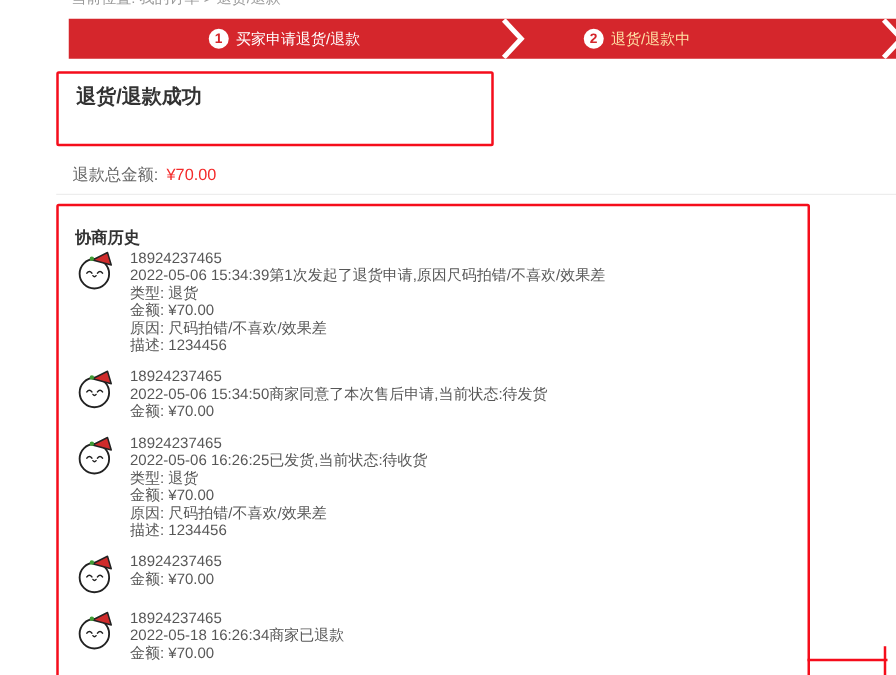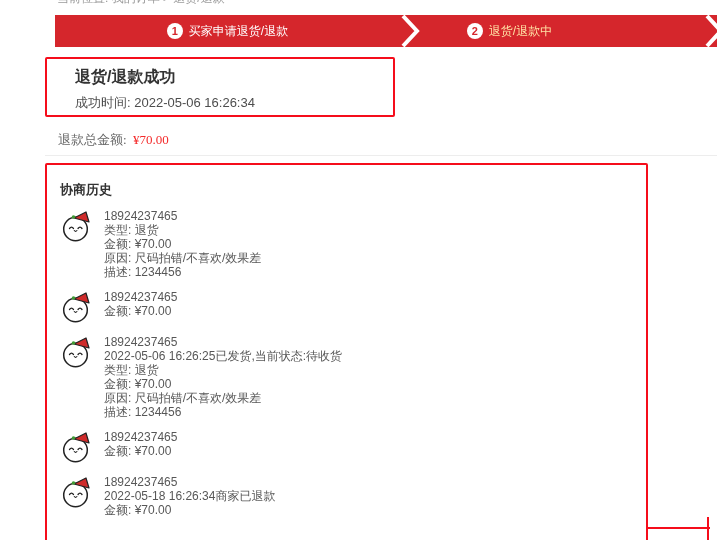--- a/index.html
+++ b/index.html
@@ -26,42 +26,42 @@
   }
   .step-label { font-size:12px; color:var(--step_text,#ffffff); white-space:nowrap; }
   .step-2 .step-label { color:var(--step_active_text,#ffe2a6); }
   .chev { position:absolute; top:0; }
   .chev-1 { left:344px; }
   .chev-2 { left:648px; }
 
   
   .status-box {
     position:absolute; left:45px; top:57px; width:350px; height:60px;
-    border:2px solid var(--annotation_red,#f50d1b); border-radius:2px; padding:8px 28px;
+    border:2px solid var(--annotation_red,#f50d1b); border-radius:2px; padding:8px 14px;
   }
   .status-title { font-size:16px; font-weight:700; color:#333333; }
   .status-time { margin-top:6px; font-size:13px; color:#4d4d4d; }
 
   
-  .refund-total { position:absolute; left:58px; top:131px; font-size:13px; color:#666666;font-family:Liberation Serif, serif; }
+  .refund-total { position:absolute; left:58px; top:131px; font-size:13px; color:#666666; }
   .refund-amount { color:var(--price_red,#f42a2a); margin-left:3px; }
 
   .divider { position:absolute; left:45px; top:155px; width:672px; height:0; border-top:1px solid #ededed; }
 
   
   .history-box {
     position:absolute; left:45px; top:163px; width:603px; height:432px;
     border:2px solid var(--annotation_red,#f50d1b); border-radius:2px;
     padding:16px 8px 0 13px; overflow:hidden;
   }
   .annotation-tail-h { position:absolute; left:646px; top:527px; width:64px; height:2px; background:var(--annotation_red,#f50d1b); }
   .annotation-tail-v { position:absolute; left:707px; top:517px; width:2px; height:23px; background:var(--annotation_red,#f50d1b); }
 
   .history-title { font-size:13px; font-weight:700; color:#333333; }
-  .entries { margin-top:10px; display:flex; flex-direction:column; gap:11px; }
+  .entries { margin-top:0; display:flex; flex-direction:column; gap:11px; }
   .entry { display:flex; align-items:flex-start; gap:10px; }
   .avatar { flex:0 0 auto; width:34px; height:34px; }
   .entry-lines { font-size:12px; line-height:14px; color:#575757; }
   .entry-user, .entry-line { white-space:nowrap; }
 </style>
 </head>
 <body>
 
 <div class="breadcrumb-clip">
   <div class="breadcrumb">当前位置: 我的订单 &gt; 退货/退款</div>
@@ -79,21 +79,20 @@
     <span class="step-num">2</span>
     <span class="step-label">退货/退款中</span>
   </div>
   <svg class="chev chev-2" width="24" height="32" viewBox="0 0 24 32">
     <polyline points="4,1 18,16 4,31" fill="none" stroke="#ffffff" stroke-width="4"></polyline>
   </svg>
 </div>
 
 <div class="status-box">
   <div class="status-title">退货/退款成功</div>
-  <div class="status-time">成功时间: 2022-05-06 16:26:34</div>
 </div>
 
 <div class="refund-total">
   <span>退款总金额:</span>
   <span class="refund-amount">¥70.00</span>
 </div>
 
 <div class="divider"></div>
 
 <div class="history-box">
@@ -105,40 +104,42 @@
         <circle cx="15.5" cy="20" r="11.8" fill="#ffffff" stroke="#222222" stroke-width="1.5"></circle>
         <polygon points="14,9 26,3 29,13" fill="#cf2b2b" stroke="#222222" stroke-width="1.2" stroke-linejoin="round"></polygon>
         <circle cx="13.5" cy="8" r="1.8" fill="#3f9b35"></circle>
         <path d="M9.5 19.5 Q11.5 16.8 13.5 19.5" stroke="#222222" stroke-width="1.3" fill="none" stroke-linecap="round"></path>
         <path d="M18 19.5 Q20 16.8 22 19.5" stroke="#222222" stroke-width="1.3" fill="none" stroke-linecap="round"></path>
         <path d="M14.3 21.5 Q15.6 23.2 16.9 21.5" stroke="#222222" stroke-width="1.1" fill="none" stroke-linecap="round"></path>
       </svg>
     </span>
     <div class="entry-lines">
       <div class="entry-user">18924237465</div>
+    <div class="entry-line">2022-05-06 15:34:39第1次发起了退货申请,原因尺码拍错/不喜欢/效果差</div>
           <div class="entry-line">类型: 退货</div>
           <div class="entry-line">金额: ¥70.00</div>
           <div class="entry-line">原因: 尺码拍错/不喜欢/效果差</div>
           <div class="entry-line">描述: 1234456</div>
         </div>
   </div>
 
   <div class="entry">
     <span class="avatar">
       <svg width="34" height="34" viewBox="0 0 34 34">
         <circle cx="15.5" cy="20" r="11.8" fill="#ffffff" stroke="#222222" stroke-width="1.5"></circle>
         <polygon points="14,9 26,3 29,13" fill="#cf2b2b" stroke="#222222" stroke-width="1.2" stroke-linejoin="round"></polygon>
         <circle cx="13.5" cy="8" r="1.8" fill="#3f9b35"></circle>
         <path d="M9.5 19.5 Q11.5 16.8 13.5 19.5" stroke="#222222" stroke-width="1.3" fill="none" stroke-linecap="round"></path>
         <path d="M18 19.5 Q20 16.8 22 19.5" stroke="#222222" stroke-width="1.3" fill="none" stroke-linecap="round"></path>
         <path d="M14.3 21.5 Q15.6 23.2 16.9 21.5" stroke="#222222" stroke-width="1.1" fill="none" stroke-linecap="round"></path>
       </svg>
     </span>
     <div class="entry-lines">
       <div class="entry-user">18924237465</div>
+    <div class="entry-line">2022-05-06 15:34:50商家同意了本次售后申请,当前状态:待发货</div>
           <div class="entry-line">金额: ¥70.00</div>
         </div>
   </div>
 
   <div class="entry">
     <span class="avatar">
       <svg width="34" height="34" viewBox="0 0 34 34">
         <circle cx="15.5" cy="20" r="11.8" fill="#ffffff" stroke="#222222" stroke-width="1.5"></circle>
         <polygon points="14,9 26,3 29,13" fill="#cf2b2b" stroke="#222222" stroke-width="1.2" stroke-linejoin="round"></polygon>
         <circle cx="13.5" cy="8" r="1.8" fill="#3f9b35"></circle>

